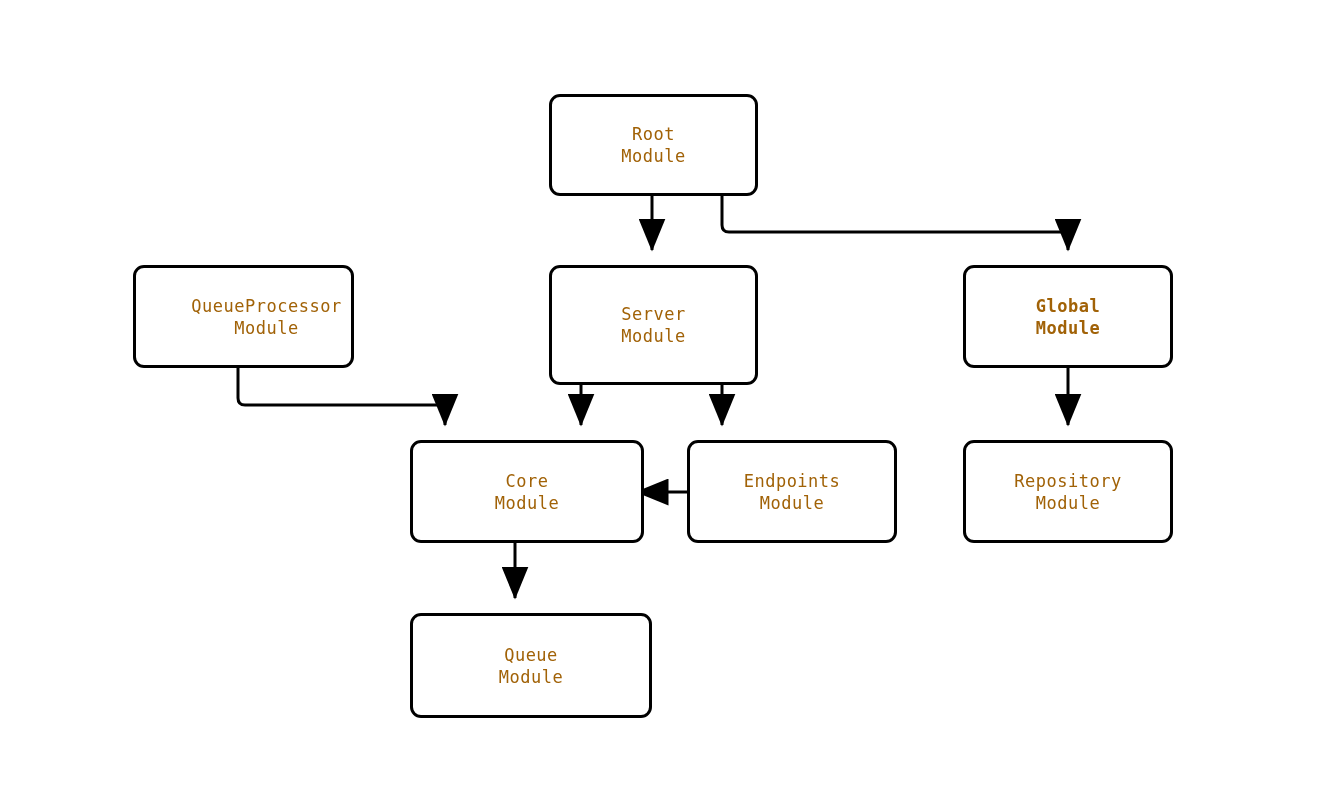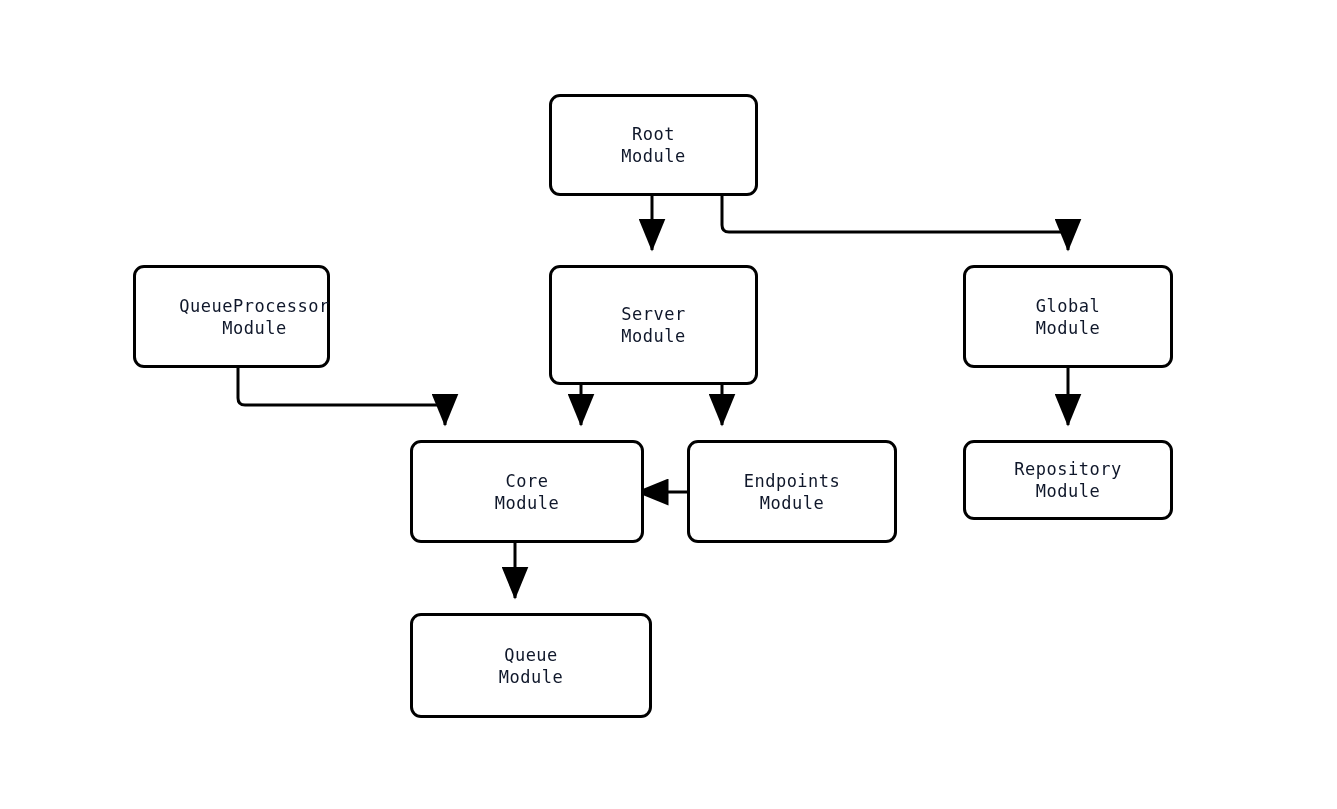--- a/index.html
+++ b/index.html
@@ -34,21 +34,21 @@
     flex-direction: column;
     align-items: center;
     justify-content: center;
     z-index: 2;
   }
   .node-line {
     font-family: "DejaVu Sans Mono", "Liberation Mono", monospace;
     font-size: 17px;
     line-height: 22px;
     letter-spacing: 0.5px;
-    color: #0f172a;
+    color: #a16207;
     white-space: pre;
     text-align: center;
   }
 </style>
 </head>
 <body>
 
 <div id="canvas">
 
   <svg id="edge-layer" viewBox="0 0 1337 809" xmlns="http://www.w3.org/2000/svg">
@@ -73,46 +73,46 @@
     <path d="M 687 492 L 637 492" fill="none" stroke="#000000" stroke-width="3" marker-end="url(#arrowhead)"></path>
 
     <path d="M 515 543 L 515 598" fill="none" stroke="#000000" stroke-width="3" marker-end="url(#arrowhead)"></path>
   </svg>
 
   <div class="node" style="left:549px; top:94px; width:209px; height:102px;">
     <div class="node-line">Root</div>
     <div class="node-line">Module</div>
   </div>
 
-  <div class="node" style="left:133px; top:265px; width:197px; height:103px;padding-left:46px;">
+  <div class="node" style="left:133px; top:265px; width:221px; height:103px;padding-left:46px;">
     <div class="node-line">QueueProcessor</div>
     <div class="node-line">Module</div>
   </div>
 
   <div class="node" style="left:549px; top:265px; width:209px; height:120px;">
     <div class="node-line">Server</div>
     <div class="node-line">Module</div>
   </div>
 
-  <div class="node" style="left:963px; top:265px; width:210px; height:103px;">
+  <div class="node" style="left:963px; top:265px; width:210px; height:103px;font-weight:bold;">
     <div class="node-line">Global</div>
     <div class="node-line">Module</div>
   </div>
 
   <div class="node" style="left:410px; top:440px; width:234px; height:103px;">
     <div class="node-line">Core</div>
     <div class="node-line">Module</div>
   </div>
 
   <div class="node" style="left:687px; top:440px; width:210px; height:103px;border-radius:11px;">
     <div class="node-line">Endpoints</div>
     <div class="node-line">Module</div>
   </div>
 
-  <div class="node" style="left:963px; top:440px; width:210px; height:80px;">
+  <div class="node" style="left:963px; top:440px; width:210px; height:103px;">
     <div class="node-line">Repository</div>
     <div class="node-line">Module</div>
   </div>
 
   <div class="node" style="left:410px; top:613px; width:242px; height:105px;">
     <div class="node-line">Queue</div>
     <div class="node-line">Module</div>
   </div>
 
 </div>

